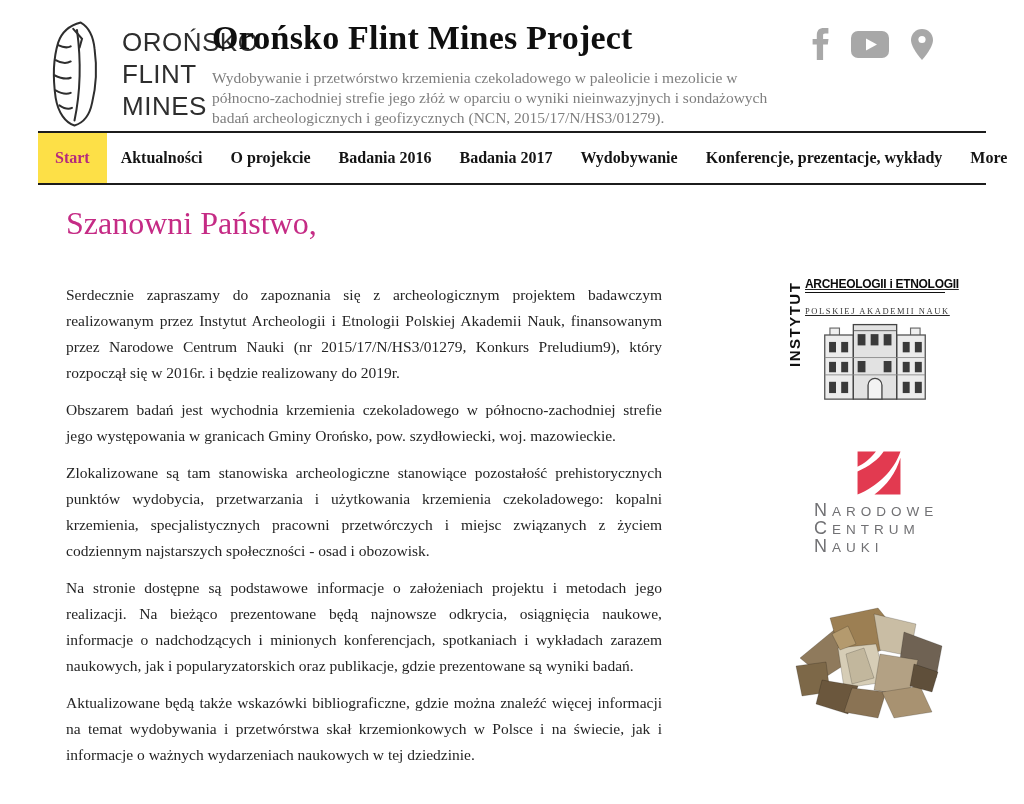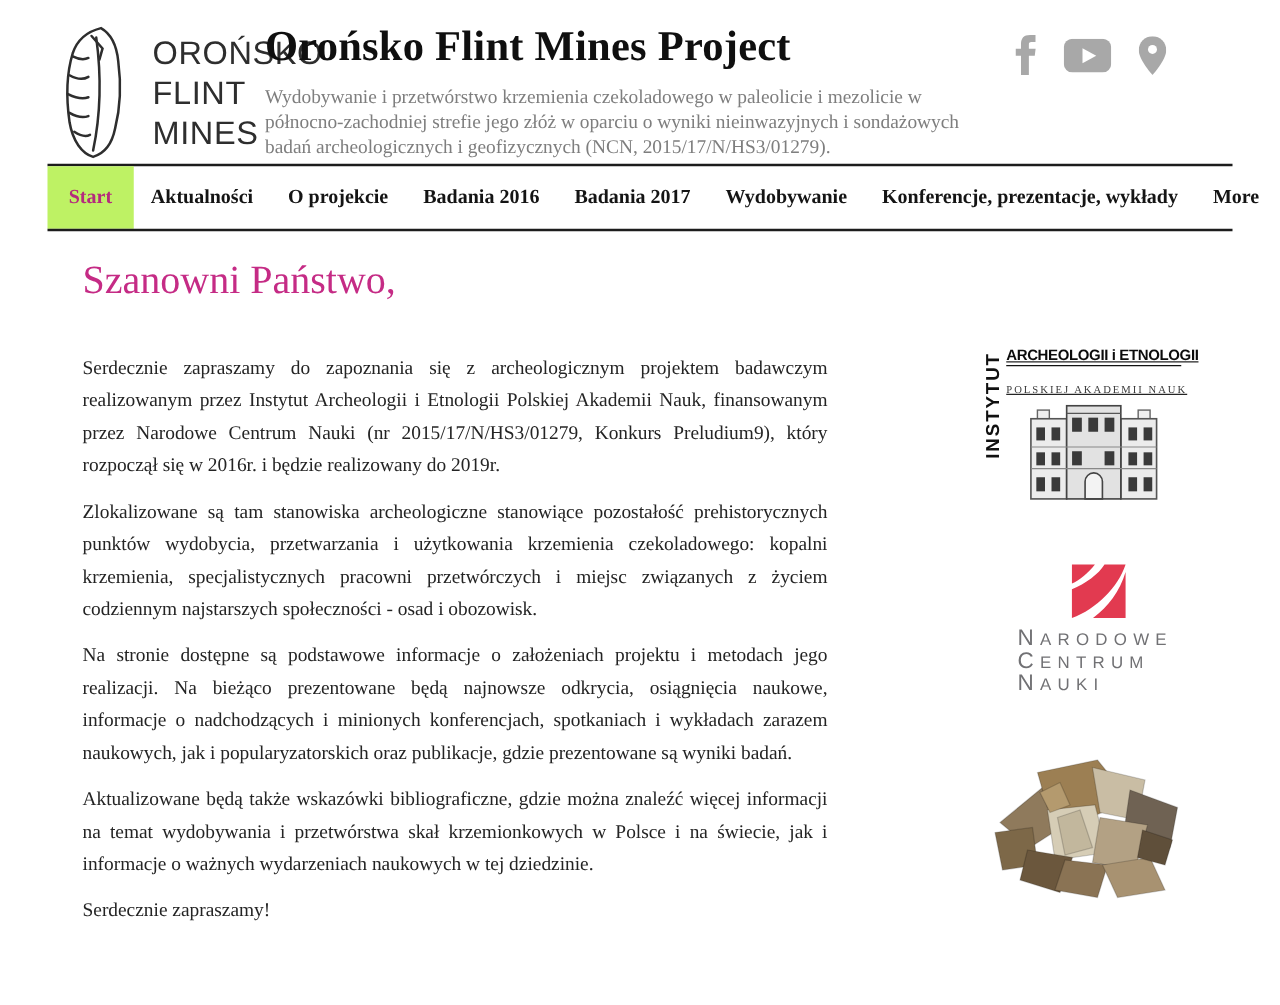--- a/index.html
+++ b/index.html
@@ -15,21 +15,21 @@
   .site-title{margin:0;font-size:34px;line-height:40px;font-weight:700;color:#0f0f0f;letter-spacing:.2px;}
   .site-subtitle{margin:10px 0 0;font-size:15.5px;line-height:20px;color:#7e7e7e;max-width:565px;}
   .social{position:absolute;left:812px;top:28px;display:flex;align-items:center;gap:22px;}
   .social svg{display:block;}
   .rule-header{position:absolute;left:38px;top:131px;width:948px;height:2px;background:#1c1c1c;}
 
   
   .nav{position:absolute;left:38px;top:133px;width:948px;height:50px;display:flex;align-items:stretch;}
   .nav-item{display:flex;align-items:center;padding:0 14px;font-size:16px;font-weight:700;
             color:#141414;cursor:pointer;white-space:nowrap;}
-  .nav-item.active{background:#bef264;color:#b52a7d;padding:13px 17px;}
+  .nav-item.active{background:#fde047;color:#b52a7d;padding:13px 17px;}
   .rule-nav{position:absolute;left:38px;top:183px;width:948px;height:1.5px;background:#1c1c1c;}
 
   
   .main-col{position:absolute;left:66px;top:204px;width:596px;}
   .page-heading{margin:0 0 40px;font-size:32px;line-height:38px;font-weight:400;color:#c52b85;}
   .main-col p{margin:0 0 11px;font-size:15.5px;line-height:26px;text-align:justify;color:#242424;}
   .main-col p.last{text-align:left;}
 
   
   .sidebar{position:absolute;left:786px;top:277px;width:200px;height:527px;}
@@ -105,24 +105,24 @@
     <div class="nav-item">Wydobywanie</div>
     <div class="nav-item">Konferencje, prezentacje, wykłady</div>
     <div class="nav-item">More</div>
   </nav>
 
   <div class="rule-nav"></div>
 
   <main class="main-col">
     <h2 class="page-heading">Szanowni Państwo,</h2>
     <p>Serdecznie zapraszamy do zapoznania się z archeologicznym projektem badawczym realizowanym przez Instytut Archeologii i Etnologii Polskiej Akademii Nauk, finansowanym przez Narodowe Centrum Nauki (nr 2015/17/N/HS3/01279, Konkurs Preludium9), który rozpoczął się w 2016r. i będzie realizowany do 2019r.</p>
+    <p>Obszarem badań jest wychodnia krzemienia czekoladowego w północno-zachodniej strefie jego występowania w granicach Gminy Orońsko, pow. szydłowiecki, woj. mazowieckie.</p>
     <p>Zlokalizowane są tam stanowiska archeologiczne stanowiące pozostałość prehistorycznych punktów wydobycia, przetwarzania i użytkowania krzemienia czekoladowego: kopalni krzemienia, specjalistycznych pracowni przetwórczych i miejsc związanych z życiem codziennym najstarszych społeczności - osad i obozowisk.</p>
     <p>Na stronie dostępne są podstawowe informacje o założeniach projektu i metodach jego realizacji. Na bieżąco prezentowane będą najnowsze odkrycia, osiągnięcia naukowe, informacje o nadchodzących i minionych konferencjach, spotkaniach i wykładach zarazem naukowych, jak i popularyzatorskich oraz publikacje, gdzie prezentowane są wyniki badań.</p>
     <p>Aktualizowane będą także wskazówki bibliograficzne, gdzie można znaleźć więcej informacji na temat wydobywania i przetwórstwa skał krzemionkowych w Polsce i na świecie, jak i informacje o ważnych wydarzeniach naukowych w tej dziedzinie.</p>
-    <p class="last">Serdecznie zapraszamy!</p>
   </main>
 
   <aside class="sidebar">
 
     <div class="iae-logo">
       <div class="iae-vertical">INSTYTUT</div>
       <div class="iae-right">
         <div class="iae-title">ARCHEOLOGII i ETNOLOGII</div>
         <div class="iae-sub">POLSKIEJ AKADEMII NAUK</div>
         <svg class="iae-building" width="104" height="84" viewBox="0 0 120 92">

